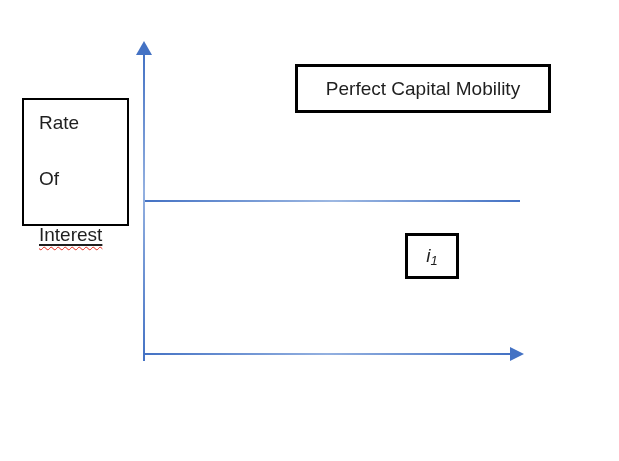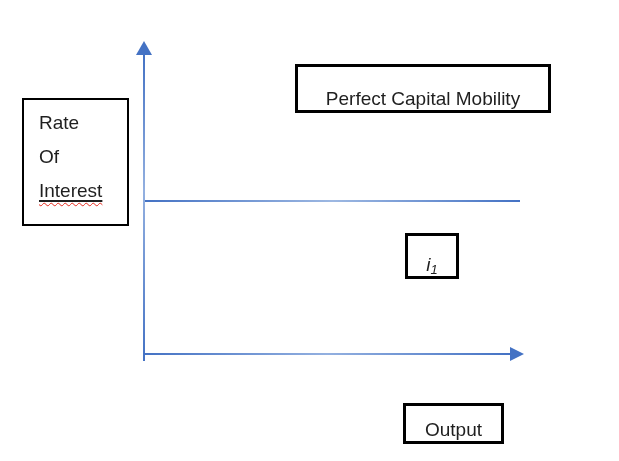--- a/index.html
+++ b/index.html
@@ -62,37 +62,37 @@
     height: 2px;
     background: linear-gradient(90deg, #4472c4 0%, #9db8e2 50%, #4472c4 100%);
   }
   
   .shape-box {
     position: absolute;
     background: #ffffff;
     border: 3px solid #000000;
     box-sizing: border-box;
     display: flex;
-    align-items: flex-end;
+    align-items: center;
     justify-content: center;
     font-size: 19px;
     color: #1f1f1f;
     white-space: nowrap;
   }
   .rate-box {
     left: 22px;
     top: 98px;
     width: 107px;
     height: 128px;
     border-width: 2px;
     flex-direction: column;
     align-items: flex-start;
     justify-content: flex-start;
     padding: 12px 8px 12px 15px;
-    gap: 12px;
+    gap: 34px;
     line-height: 22px;
   }
   .title-box {
     left: 295px;
     top: 64px;
     width: 256px;
     height: 49px;
   }
   .i1-box {
     left: 405px;
@@ -149,17 +149,14 @@
   </div>
 
   <div class="shape-box title-box">
     <span>Perfect Capital Mobility</span>
   </div>
 
   <div class="shape-box i1-box">
     <span><span>i</span><sub>1</sub></span>
   </div>
 
-  <div class="shape-box output-box">
-    <span>Output</span>
-  </div>
 
 </div>
 
 </body></html>

